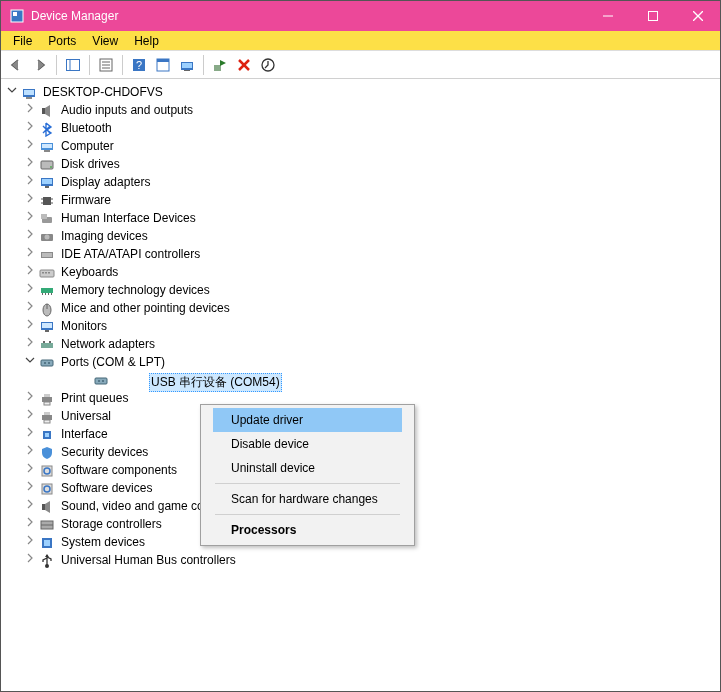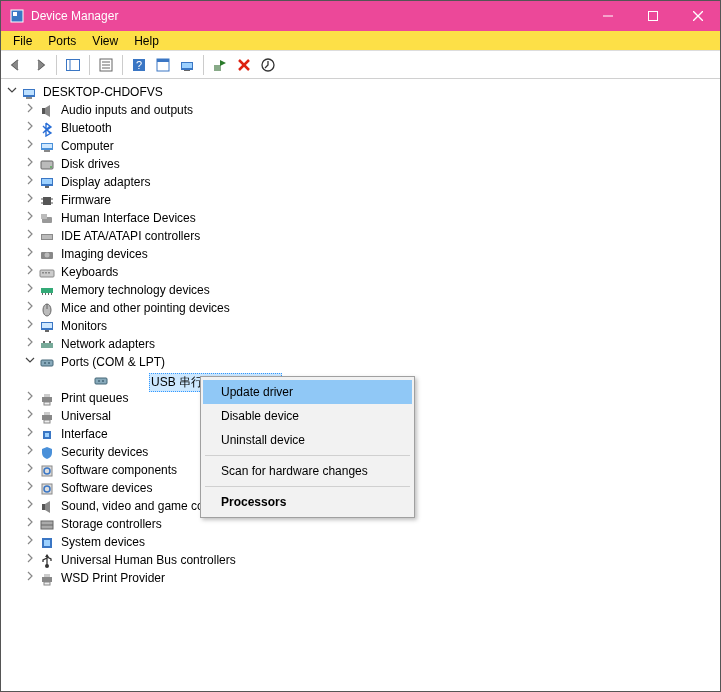--- a/index.html
+++ b/index.html
@@ -83,26 +83,26 @@
   .indent-1 { padding-left: 22px; }
   .indent-2 { padding-left: 40px; gap: 36px; }
   .node.selected .label-span {
     background: #cde8ff;
     border: 1px dotted #3399ff;
     padding: 0 1px;
   }
   .label-span { padding: 0 2px; }
   .contextmenu {
     position: absolute;
-    left: 200px; top: 376px;
+    left: 200px; top: 404px;
     width: 215px;
     background: #f2f2f2;
     border: 1px solid #a0a0a0;
     box-shadow: 2px 2px 4px rgba(0,0,0,0.25);
-    padding: 3px 2px;
+    padding: 3px 12px;
   }
   .contextmenu .cm-item {
     padding: 5px 18px;
     font-size: 12px;
   }
   .contextmenu .cm-item.highlight {
     background: #90c8f6;
   }
   .contextmenu .cm-sep {
     height: 1px; background: #d0d0d0; margin: 3px 2px;
@@ -337,39 +337,39 @@
       <span class="label-span">Human Interface Devices</span>
     </div>
     <div class="node indent-1">
       <span class="expander">
         <svg width="10" height="10">
           <path d="M3 1 L7 5 L3 9" fill="none" stroke="#888" stroke-width="1.2"></path>
         </svg>
       </span>
       <span class="icon">
         <svg width="16" height="16">
+          <rect x="2" y="5" width="12" height="7" rx="1" fill="#888"></rect>
+          <circle cx="8" cy="8" r="2.5" fill="#bbb"></circle>
+        </svg>
+      </span>
+      <span class="label-span">Imaging devices</span>
+    </div>
+    <div class="node indent-1">
+      <span class="expander">
+        <svg width="10" height="10">
+          <path d="M3 1 L7 5 L3 9" fill="none" stroke="#888" stroke-width="1.2"></path>
+        </svg>
+      </span>
+      <span class="icon">
+        <svg width="16" height="16">
           <rect x="2" y="5" width="12" height="6" fill="#8a8a8a"></rect>
           <rect x="3" y="6" width="10" height="4" fill="#bbb"></rect>
         </svg>
       </span>
       <span class="label-span">IDE ATA/ATAPI controllers</span>
-    </div>
-    <div class="node indent-1">
-      <span class="expander">
-        <svg width="10" height="10">
-          <path d="M3 1 L7 5 L3 9" fill="none" stroke="#888" stroke-width="1.2"></path>
-        </svg>
-      </span>
-      <span class="icon">
-        <svg width="16" height="16">
-          <rect x="2" y="5" width="12" height="7" rx="1" fill="#888"></rect>
-          <circle cx="8" cy="8" r="2.5" fill="#bbb"></circle>
-        </svg>
-      </span>
-      <span class="label-span">Imaging devices</span>
     </div>
     <div class="node indent-1">
       <span class="expander">
         <svg width="10" height="10">
           <path d="M3 1 L7 5 L3 9" fill="none" stroke="#888" stroke-width="1.2"></path>
         </svg>
       </span>
       <span class="icon">
         <svg width="16" height="16">
           <rect x="1" y="5" width="14" height="7" rx="1" fill="#ccc" stroke="#888"></rect>
@@ -601,35 +601,20 @@
         </svg>
       </span>
       <span class="icon">
         <svg width="16" height="16">
           <path d="M8 2 L8 13 M8 5 L4 7 L4 9 M8 4 L12 6 L12 8" fill="none" stroke="#333" stroke-width="1.3"></path>
           <circle cx="8" cy="13" r="2" fill="#333"></circle>
           <path d="M8 1 L6 4 L10 4 Z" fill="#333"></path>
         </svg>
       </span>
       <span class="label-span">Universal Human Bus controllers</span>
-    </div>
-    <div class="node indent-1">
-      <span class="expander">
-        <svg width="10" height="10">
-          <path d="M3 1 L7 5 L3 9" fill="none" stroke="#888" stroke-width="1.2"></path>
-        </svg>
-      </span>
-      <span class="icon">
-        <svg width="16" height="16">
-          <rect x="3" y="6" width="10" height="5" fill="#888"></rect>
-          <rect x="5" y="3" width="6" height="3" fill="#ccc"></rect>
-          <rect x="5" y="11" width="6" height="3" fill="#eee" stroke="#888"></rect>
-        </svg>
-      </span>
-      <span class="label-span">WSD Print Provider</span>
     </div>
   </div>
 
 <div class="contextmenu" id="cmenu">
     <div class="cm-item highlight">Update driver</div>
     <div class="cm-item">Disable device</div>
     <div class="cm-item">Uninstall device</div>
     <div class="cm-sep"></div>
     <div class="cm-item">Scan for hardware changes</div>
     <div class="cm-sep"></div>

